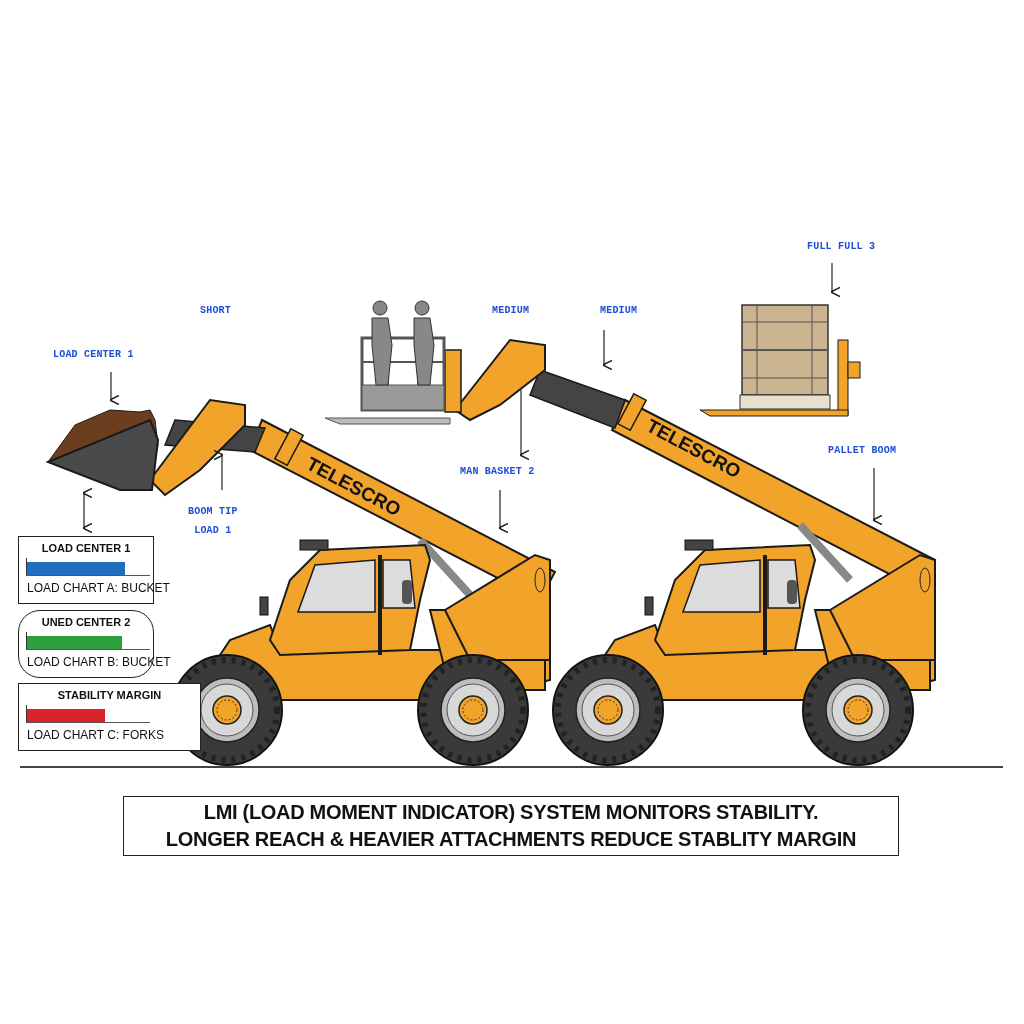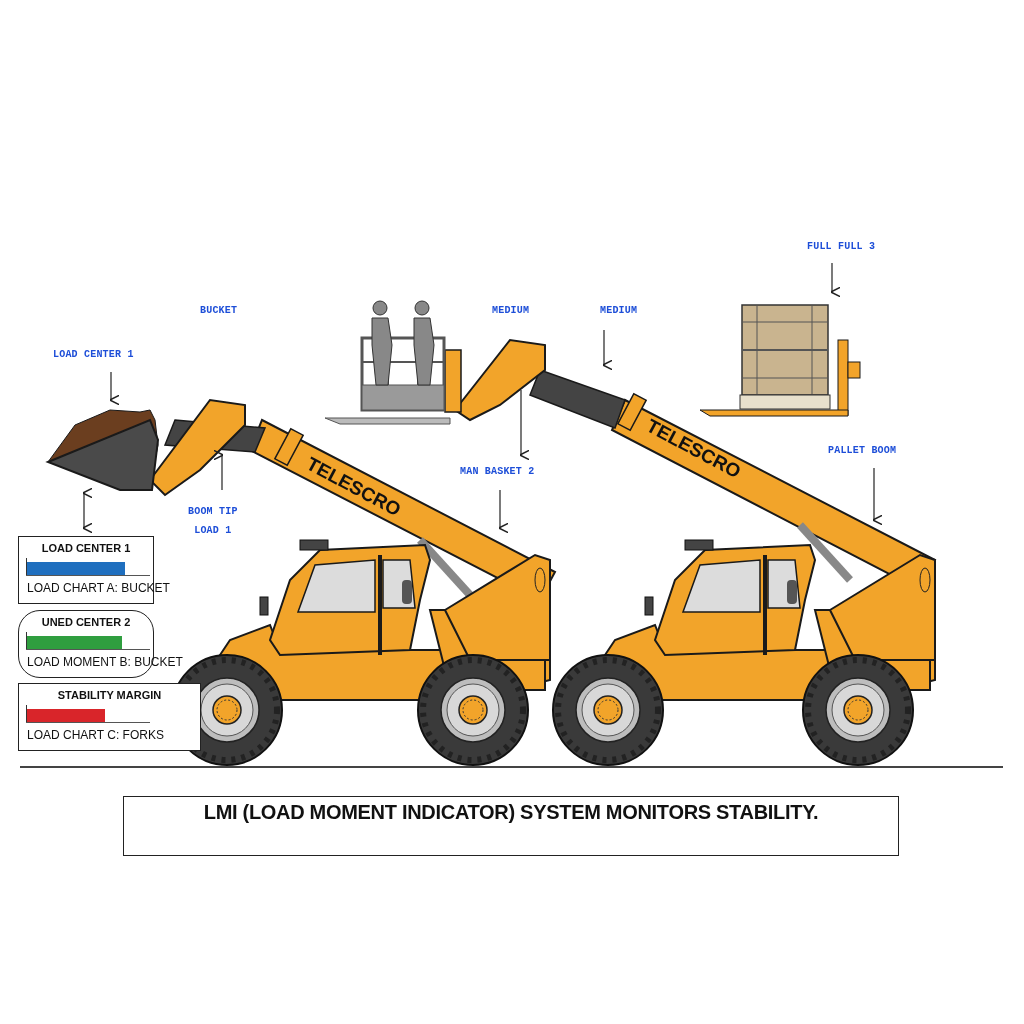--- a/index.html
+++ b/index.html
@@ -114,21 +114,21 @@
   <line x1="111" y1="372" x2="111" y2="400" stroke="#222" stroke-width="1.2" marker-end="url(#ah)"></line>
   <line x1="84" y1="493" x2="84" y2="528" stroke="#222" stroke-width="1.2" marker-end="url(#ah)" marker-start="url(#ah)"></line>
   <line x1="222" y1="490" x2="222" y2="455" stroke="#222" stroke-width="1.2" marker-end="url(#ah)"></line>
   <line x1="521" y1="390" x2="521" y2="455" stroke="#222" stroke-width="1.2" marker-end="url(#ah)"></line>
   <line x1="500" y1="490" x2="500" y2="528" stroke="#222" stroke-width="1.2" marker-end="url(#ah)"></line>
   <line x1="604" y1="330" x2="604" y2="365" stroke="#222" stroke-width="1.2" marker-end="url(#ah)"></line>
   <line x1="832" y1="263" x2="832" y2="292" stroke="#222" stroke-width="1.2" marker-end="url(#ah)"></line>
   <line x1="874" y1="468" x2="874" y2="520" stroke="#222" stroke-width="1.2" marker-end="url(#ah)"></line>
 </svg>
 
-<div class="lbl" style="left:200px;top:305px;">BUCKET</div>
+<div class="lbl" style="left:200px;top:305px;">SHORT</div>
 <div class="lbl" style="left:53px;top:349px;">LOAD CENTER 1</div>
 <div class="lbl c" style="left:188px;top:502px;line-height:19px;">
   <div>BOOM TIP</div>
   <div>LOAD 1</div>
 </div>
 <div class="lbl" style="left:492px;top:305px;">MEDIUM</div>
 <div class="lbl" style="left:600px;top:305px;">MEDIUM</div>
 <div class="lbl" style="left:460px;top:466px;">MAN BASKET 2</div>
 <div class="lbl" style="left:807px;top:241px;">FULL FULL 3</div>
 <div class="lbl" style="left:828px;top:445px;">PALLET BOOM</div>
@@ -138,25 +138,26 @@
   <div class="axis"></div>
   <div class="bar" style="width:98px;background:#1f6fbf;"></div>
   <div class="base"></div>
   <div class="cap">LOAD CHART A: BUCKET</div>
 </div>
 <div class="chartbox" style="top:610px;height:66px;border-radius:22px;">
   <div class="ttl">UNED CENTER 2</div>
   <div class="axis"></div>
   <div class="bar" style="width:95px;background:#2f9e3f;"></div>
   <div class="base"></div>
-  <div class="cap">LOAD MOMENT B: BUCKET</div>
+  <div class="cap">LOAD CHART B: BUCKET</div>
 </div>
 <div class="chartbox" style="top:683px;height:66px;padding-left:47px;">
   <div class="ttl">STABILITY MARGIN</div>
   <div class="axis"></div>
   <div class="bar" style="width:78px;background:#d9252a;"></div>
   <div class="base"></div>
   <div class="cap">LOAD CHART C: FORKS</div>
 </div>
 
 <div class="caption">
   <div style="margin-top:2px;">LMI (LOAD MOMENT INDICATOR) SYSTEM MONITORS STABILITY.</div>
+  <div>LONGER REACH &amp; HEAVIER ATTACHMENTS REDUCE STABLITY MARGIN</div>
 </div>
 
 </body></html>

